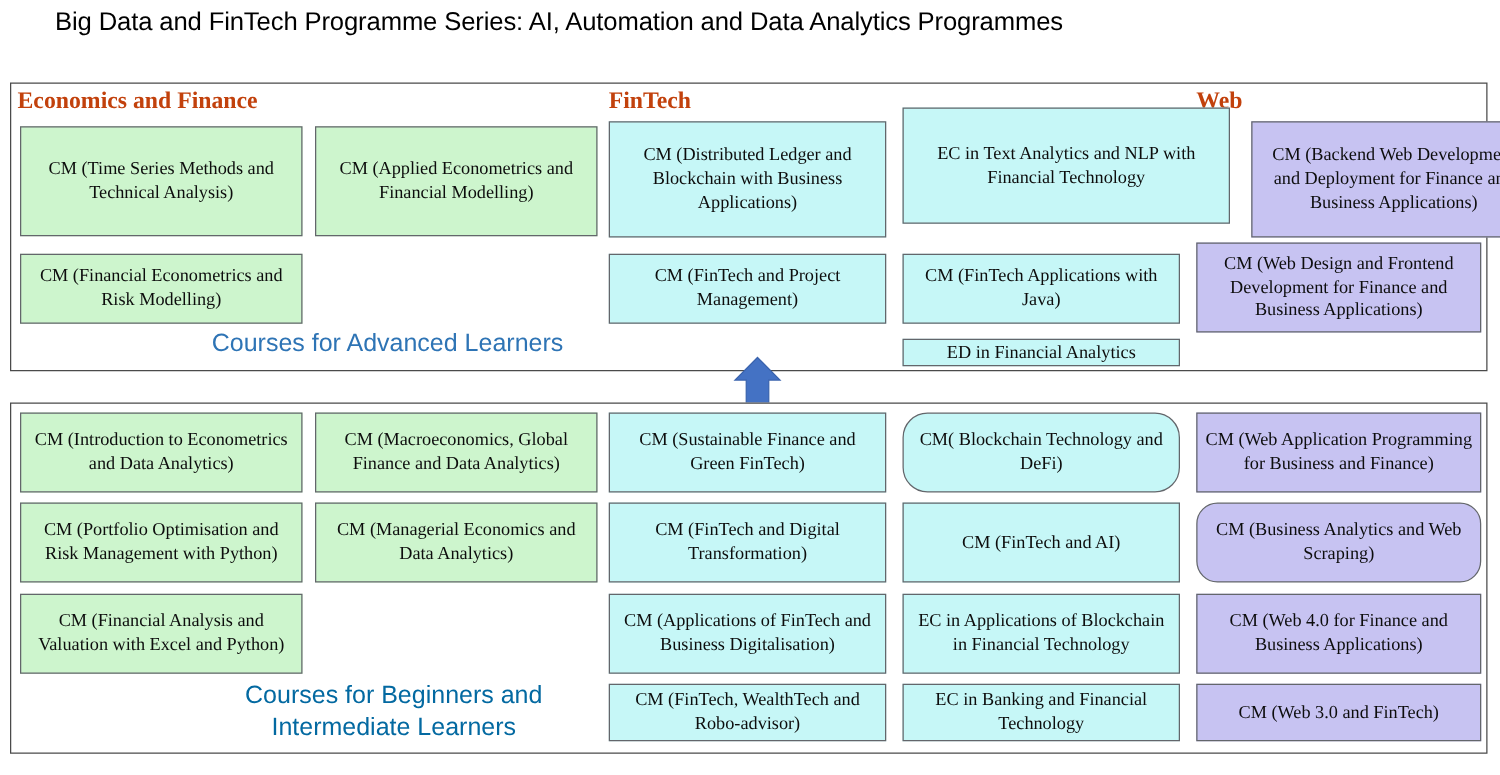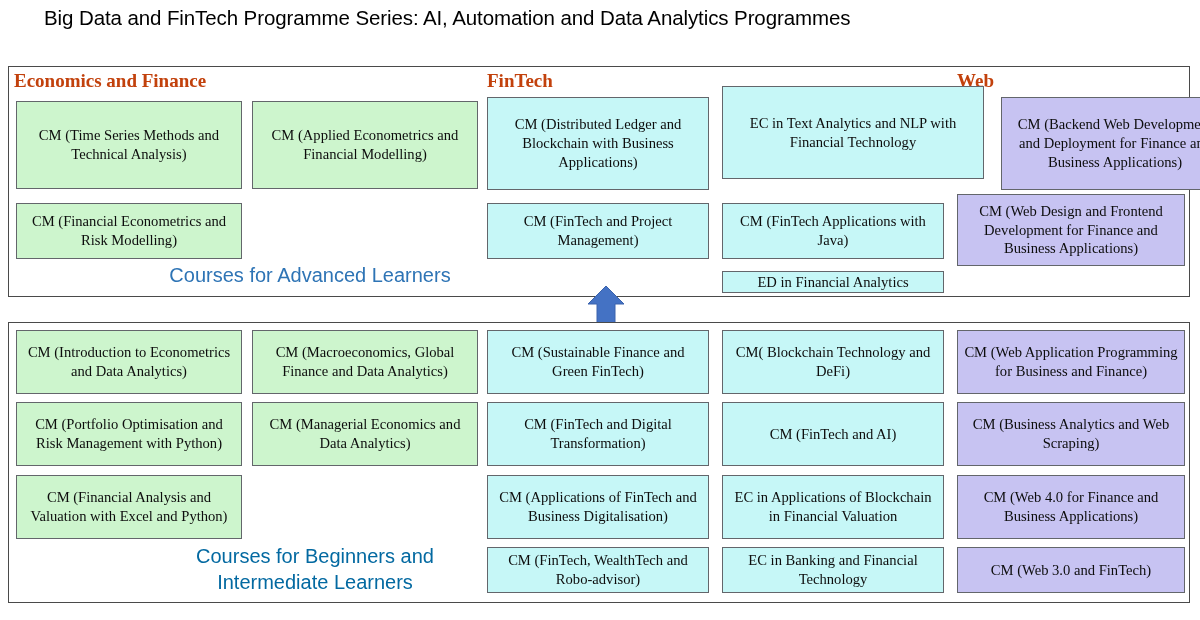--- a/index.html
+++ b/index.html
@@ -153,24 +153,24 @@
 <div class="course-box fill-green" style="left:16px;  top:475px; width:226px; height:64px;">CM (Financial Analysis and Valuation with Excel and Python)</div>
 
 <div class="course-box fill-green" style="left:252px; top:330px; width:226px; height:64px;">CM (Macroeconomics, Global Finance and Data Analytics)</div>
 <div class="course-box fill-green" style="left:252px; top:402px; width:226px; height:64px;">CM (Managerial Economics and Data Analytics)</div>
 
 <div class="course-box fill-cyan" style="left:487px; top:330px; width:222px; height:64px;">CM (Sustainable Finance and Green FinTech)</div>
 <div class="course-box fill-cyan" style="left:487px; top:402px; width:222px; height:64px;">CM (FinTech and Digital Transformation)</div>
 <div class="course-box fill-cyan" style="left:487px; top:475px; width:222px; height:64px;">CM (Applications of FinTech and Business Digitalisation)</div>
 <div class="course-box fill-cyan" style="left:487px; top:547px; width:222px; height:46px;">CM (FinTech, WealthTech and Robo-advisor)</div>
 
-<div class="course-box fill-cyan" style="left:722px; top:330px; width:222px; height:64px;">CM( Blockchain Technology and DeFi)</div>
+<div class="course-box fill-cyan" style="left:722px; top:330px; width:222px; height:64px;border-radius:20px;">CM( Blockchain Technology and DeFi)</div>
 <div class="course-box fill-cyan" style="left:722px; top:402px; width:222px; height:64px;">CM (FinTech and AI)</div>
-<div class="course-box fill-cyan" style="left:722px; top:475px; width:222px; height:64px;">EC in Applications of Blockchain in Financial Valuation</div>
+<div class="course-box fill-cyan" style="left:722px; top:475px; width:222px; height:64px;">EC in Applications of Blockchain in Financial Technology</div>
 <div class="course-box fill-cyan" style="left:722px; top:547px; width:222px; height:46px;">EC in Banking and Financial Technology</div>
 
 <div class="course-box fill-purple" style="left:957px; top:330px; width:228px; height:64px;">CM (Web Application Programming for Business and Finance)</div>
-<div class="course-box fill-purple" style="left:957px; top:402px; width:228px; height:64px;">CM (Business Analytics and Web Scraping)</div>
+<div class="course-box fill-purple" style="left:957px; top:402px; width:228px; height:64px;border-radius:17px;">CM (Business Analytics and Web Scraping)</div>
 <div class="course-box fill-purple" style="left:957px; top:475px; width:228px; height:64px;">CM (Web 4.0 for Finance and Business Applications)</div>
 <div class="course-box fill-purple" style="left:957px; top:547px; width:228px; height:46px;">CM (Web 3.0 and FinTech)</div>
 
 <div class="section-caption" id="caption-beginner">Courses for Beginners and
 Intermediate Learners</div>
 
 </body></html>

